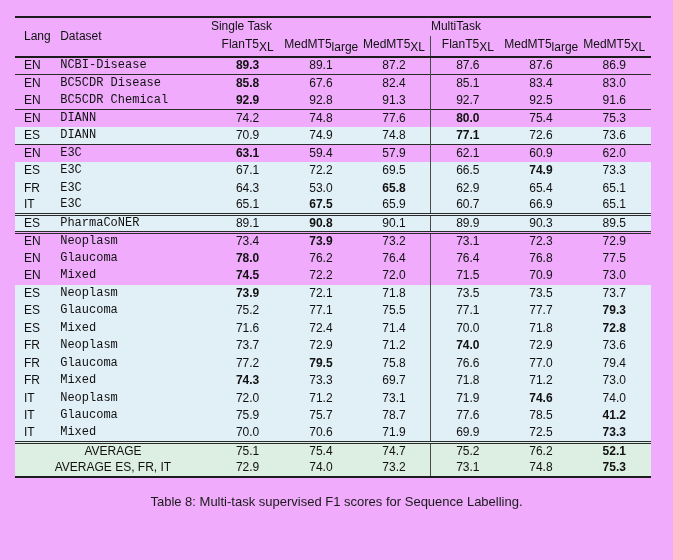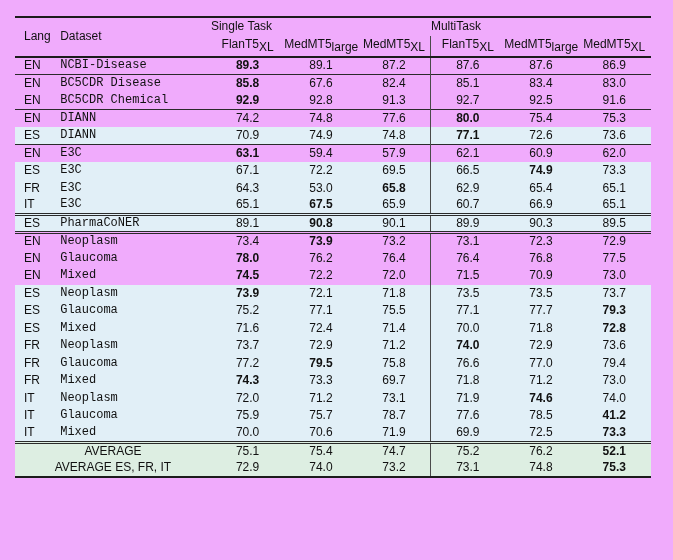--- a/index.html
+++ b/index.html
@@ -348,14 +348,15 @@
           <td class="num">72.9</td>
           <td class="num">74.0</td>
           <td class="num">73.2</td>
           <td class="num barleft">73.1</td>
           <td class="num">74.8</td>
           <td class="num best">75.3</td>
         </tr>
       </tbody>
     </table>
 
+  <div class="caption">Table 8: Multi-task supervised F1 scores for Sequence Labelling.</div>
 
 </div>
 
 </body></html>

